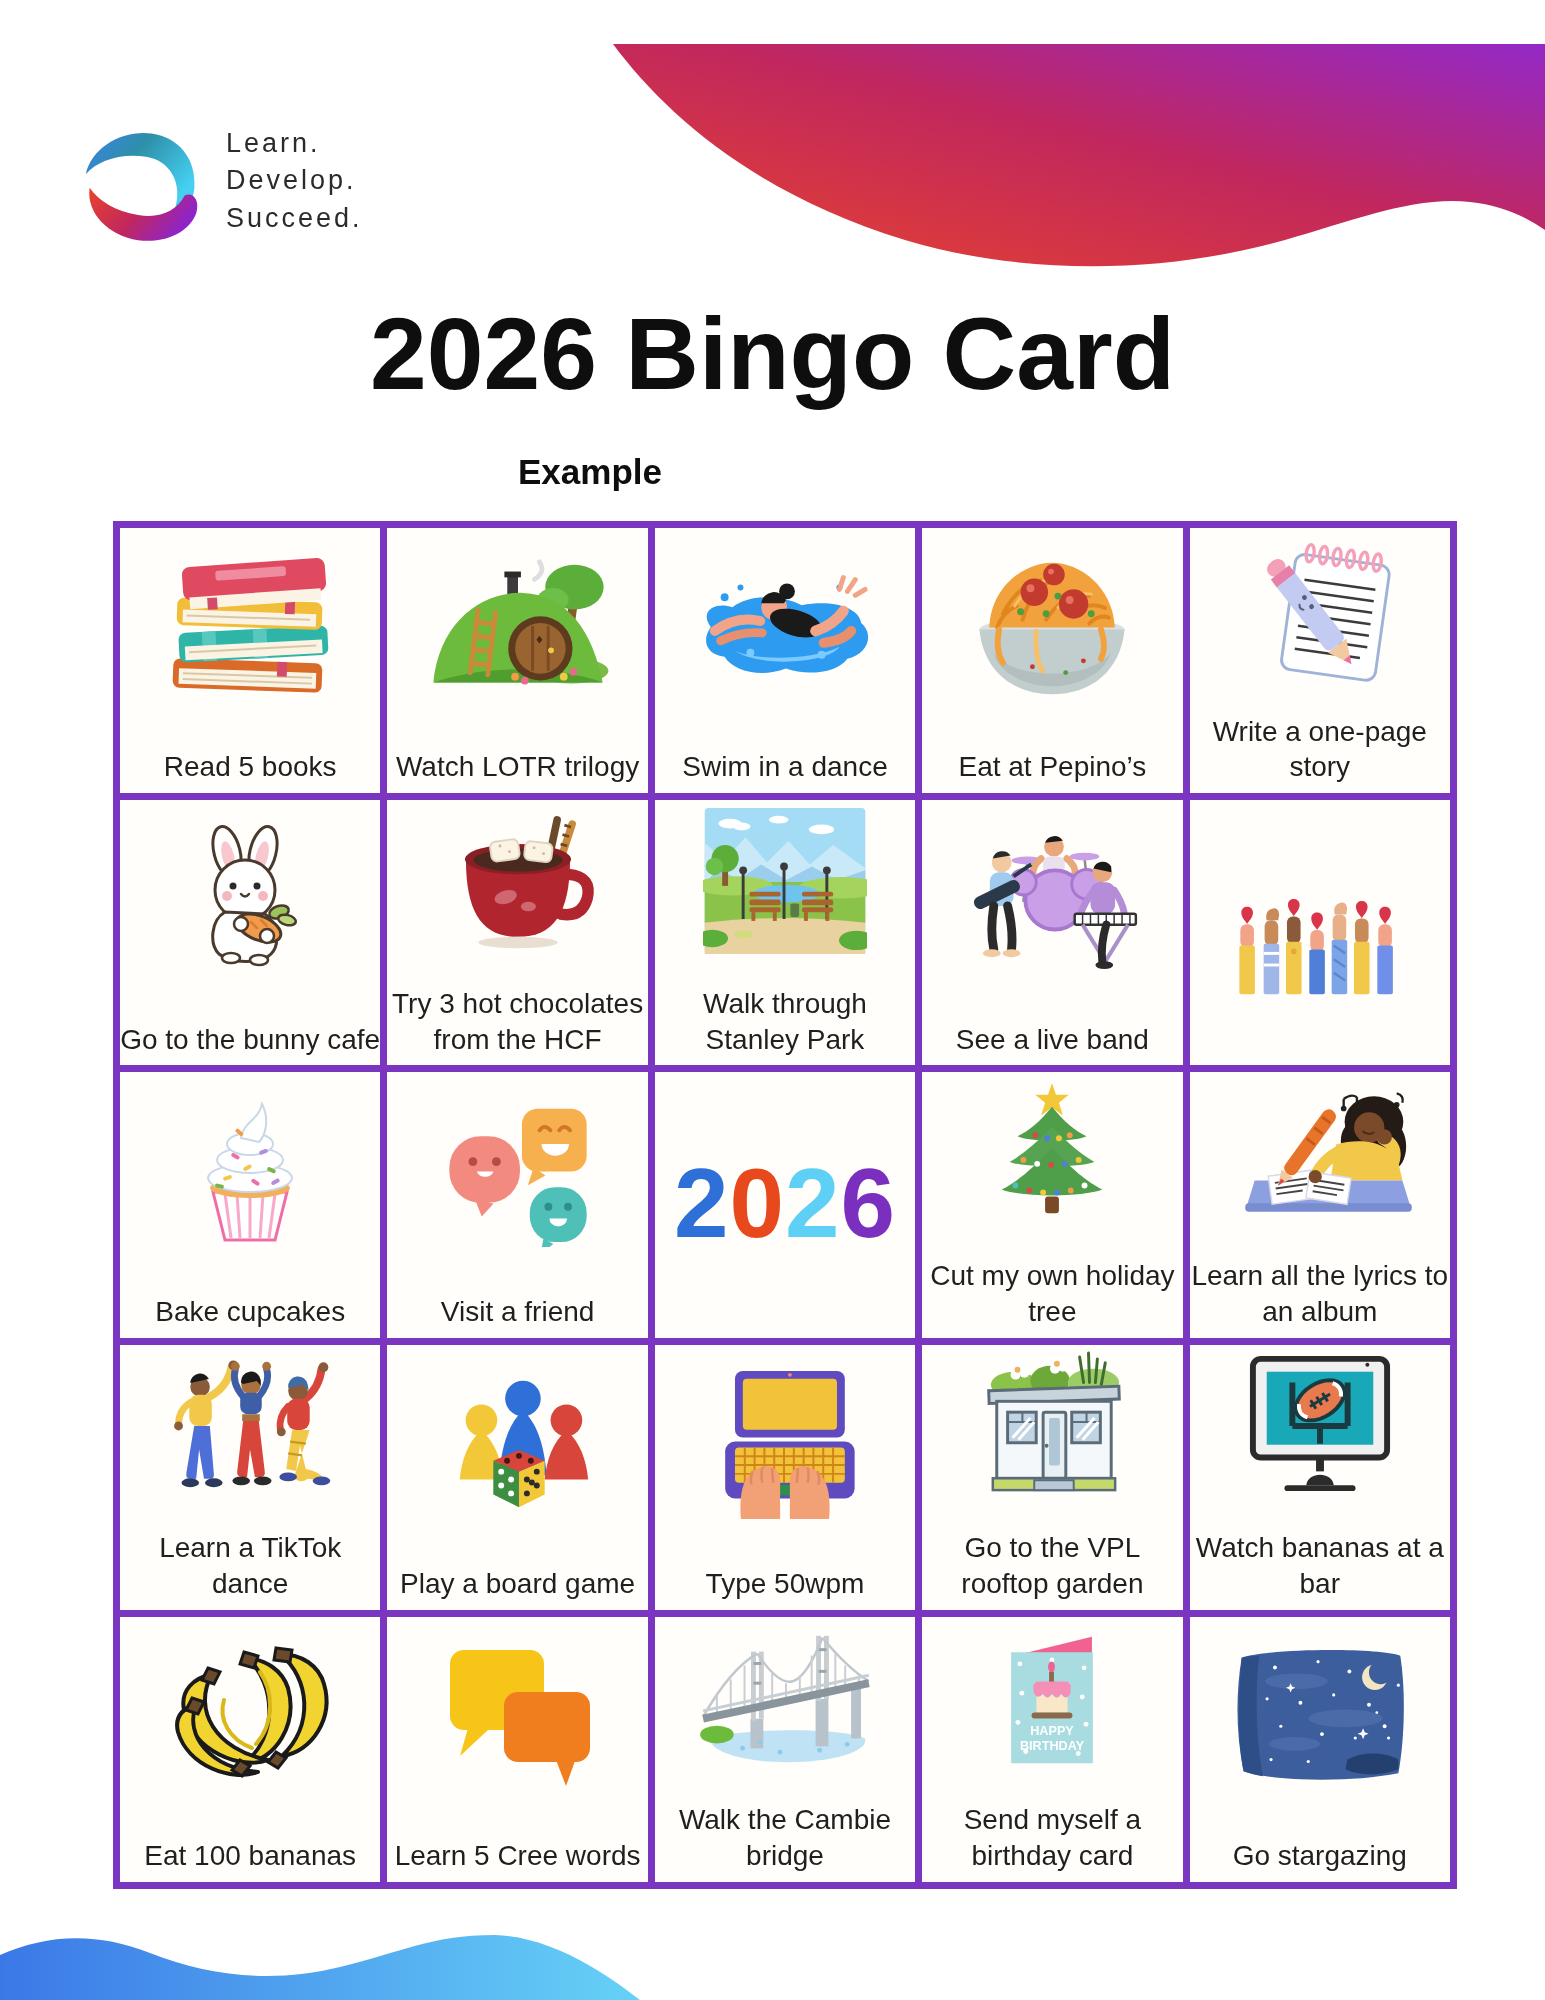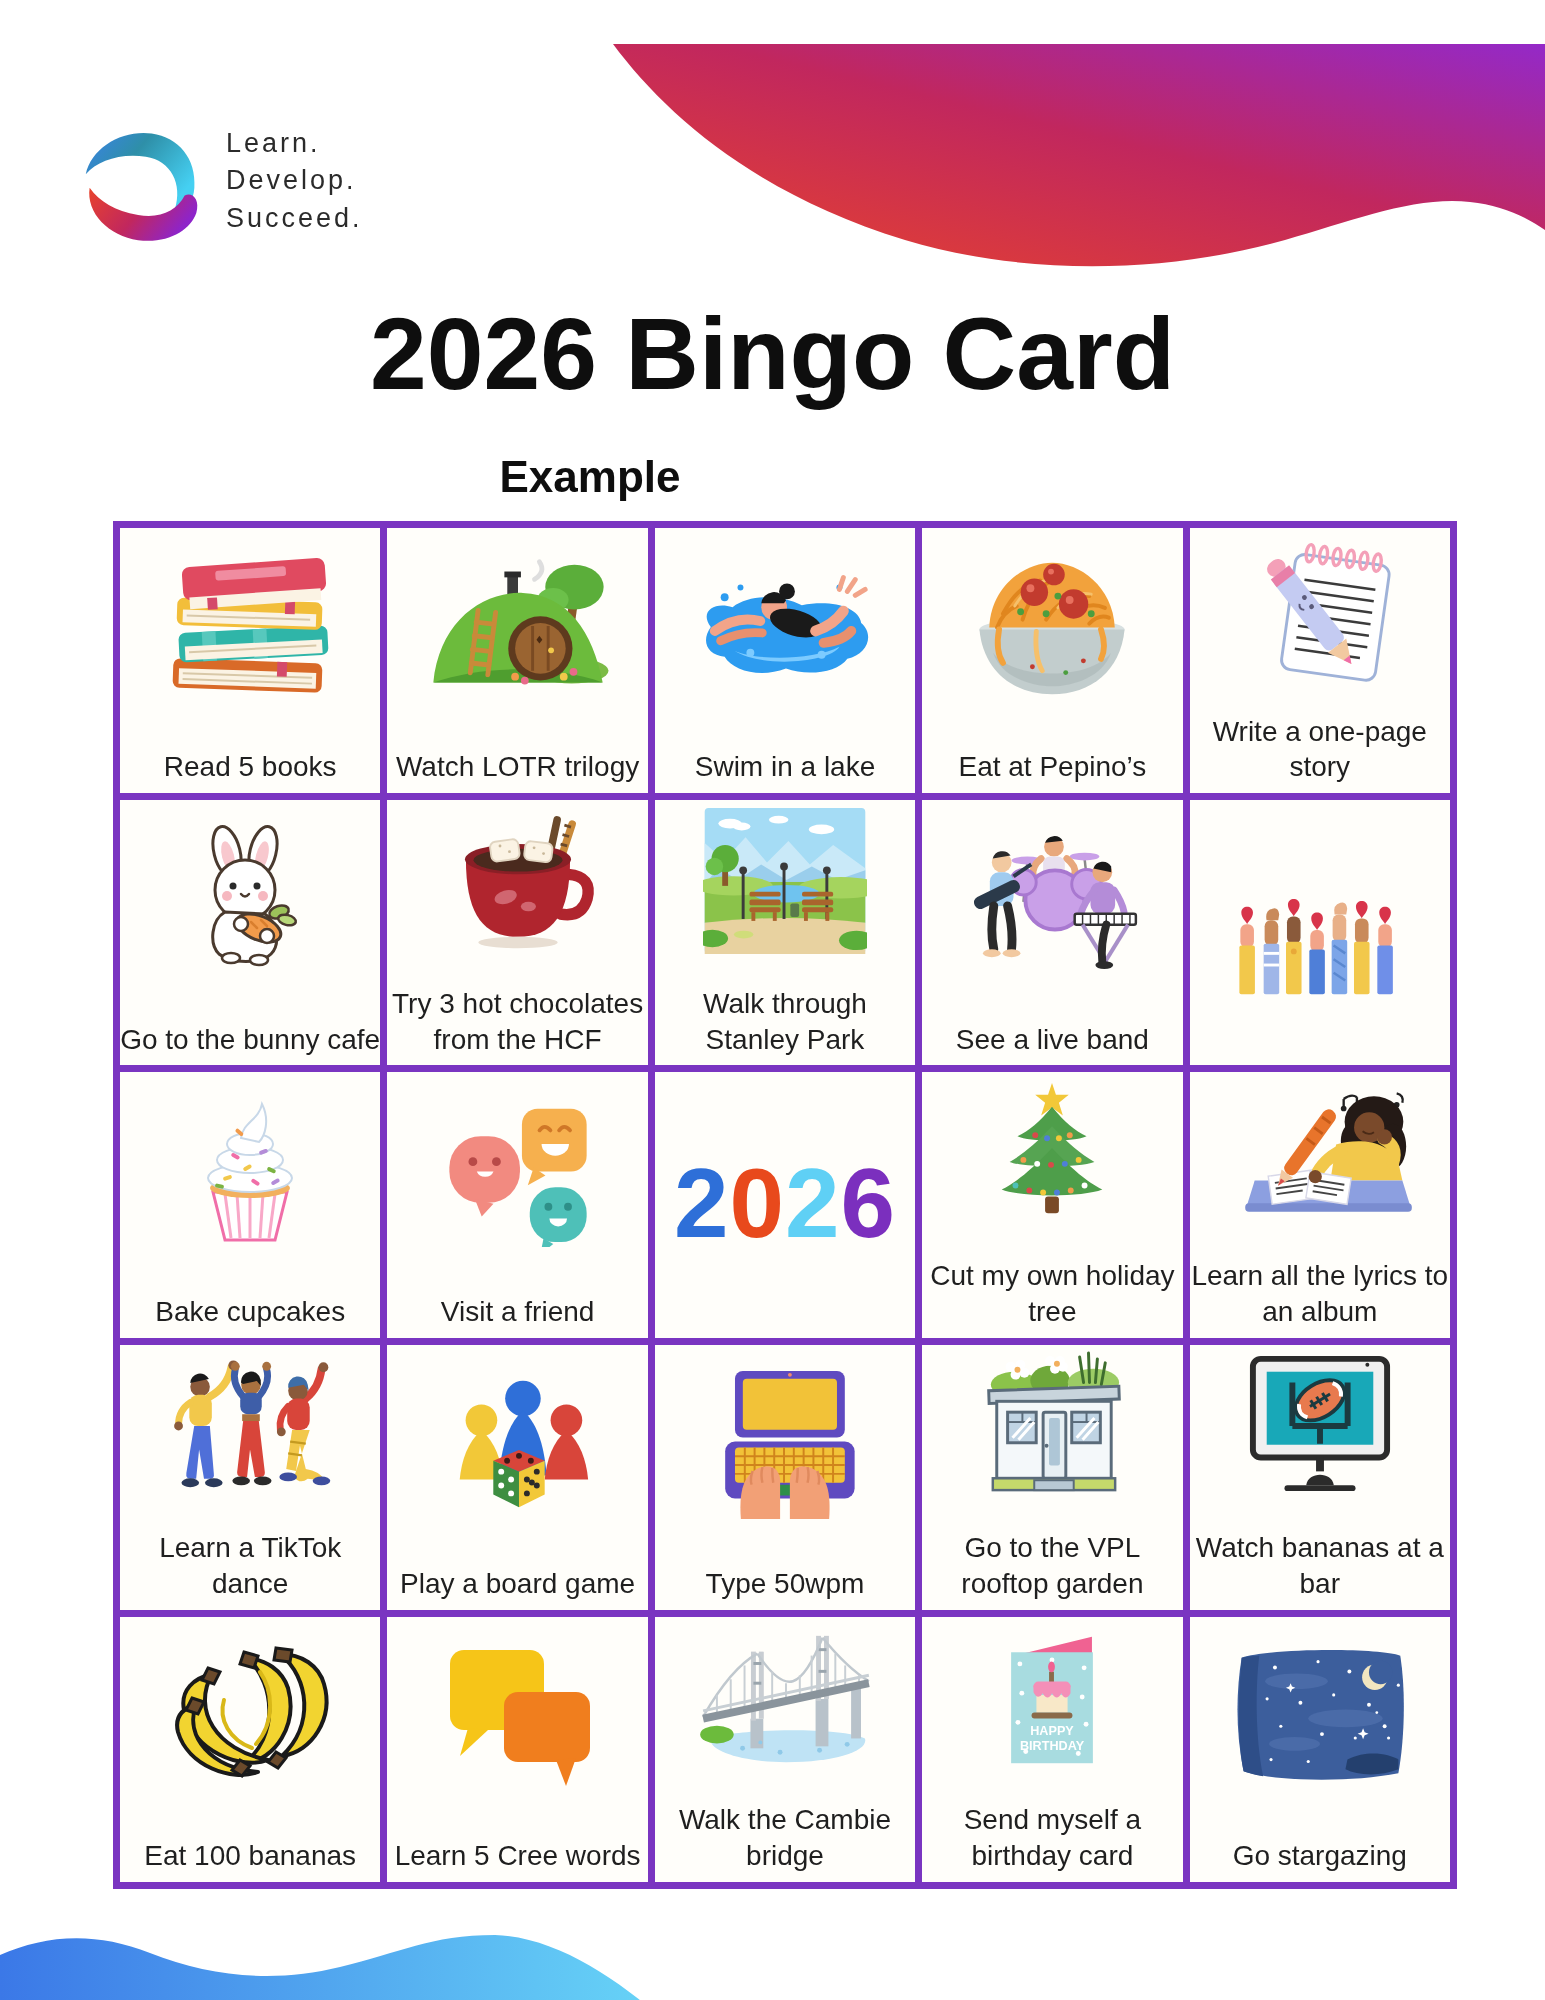--- a/index.html
+++ b/index.html
@@ -5,21 +5,21 @@
   html,body{margin:0;padding:0;background:#ffffff;}
   .page{position:relative;width:1545px;height:2000px;overflow:hidden;background:#ffffff;
         font-family:"Liberation Sans", sans-serif;margin-top:44px;}
   .blob-tr{position:absolute;top:0;right:0;width:1020px;height:245px;}
   .blob-bl{position:absolute;bottom:0;left:0;width:700px;height:115px;}
   .logo{position:absolute;top:70px;left:78px;display:flex;align-items:center;gap:20px;}
   .logo-text{font-size:27px;line-height:1.38;letter-spacing:3px;color:#2b2b2b;font-weight:500;}
   .title{position:absolute;top:252px;left:0;width:1545px;text-align:center;
          font-size:102px;font-weight:800;color:#0e0e0e;letter-spacing:0;}
   .subtitle{position:absolute;top:408px;left:0;width:1180px;text-align:center;
-            font-size:44px;font-weight:700;color:#0e0e0e;}
+            font-size:35px;font-weight:700;color:#0e0e0e;}
   .grid{position:absolute;top:477px;left:113px;width:1344px;height:1368px;
         display:grid;grid-template-columns:repeat(5,1fr);grid-template-rows:repeat(5,1fr);
         gap:7px;padding:7px;box-sizing:border-box;background:#7A35C1;}
   .cell{background:#FFFEFA;display:flex;flex-direction:column;align-items:center;
         justify-content:flex-end;padding:6px 6px 8px;box-sizing:border-box;overflow:hidden;gap:28px;}
   .art{flex:1 1 auto;display:flex;align-items:center;justify-content:center;min-height:0;width:100%;text-decoration:underline;}
   .label{flex:0 0 auto;width:calc(100% + 16px);margin:2px -8px 0;text-align:center;
          font-size:28px;line-height:1.28;color:#1f1f1f;}
   .cell-free{justify-content:center;}
   .digits{font-size:98px;font-weight:800;letter-spacing:1px;display:flex;align-items:center;}
@@ -164,21 +164,21 @@
         <path d="M30,84 q20,-10 42,-8" stroke="#E8906E" stroke-width="9" fill="none" stroke-linecap="round"></path>
         <circle cx="84" cy="50" r="13" fill="#F2A489"></circle>
         <path d="M71,46 a13,13 0 0 1 25,-3 l-2,3 z" fill="#1A1A1A"></path>
             <circle cx="97" cy="34" r="8" fill="#1A1A1A"></circle>
         <ellipse cx="106" cy="66" rx="27" ry="13" fill="#1A1A1A" transform="rotate(16 106 66)"></ellipse>
         <path d="M126,74 q18,-6 28,-20" stroke="#F2A489" stroke-width="11" fill="none" stroke-linecap="round"></path>
         <path d="M134,86 q20,-2 28,-12" stroke="#E8906E" stroke-width="10" fill="none" stroke-linecap="round"></path>
         <path d="M150,32 l4,-12 m4,14 l8,-12 m0,16 l10,-6" stroke="#F2A489" stroke-width="5" stroke-linecap="round"></path>
       </svg>
         </div>
-      <div class="label">Swim in a lake</div>
+      <div class="label">Swim in a dance</div>
     </div>
 
     <div class="cell">
       <div class="art">
           <svg width="180" height="152" viewBox="0 0 180 155">
         <ellipse cx="90" cy="80" rx="74" ry="12" fill="#D8E0E0"></ellipse>
         <path d="M16,80 C20,122 50,146 90,146 C130,146 160,122 164,80 Z" fill="#C2CDCD"></path>
         <path d="M30,104 C52,132 128,132 150,104 C142,128 112,138 90,138 C68,138 38,128 30,104 Z" fill="#A8B5B5" opacity=".55"></path>
         <circle cx="70" cy="118" r="2.5" fill="#C23B2E"></circle>
             <circle cx="104" cy="124" r="2.5" fill="#4C9E3F"></circle>

